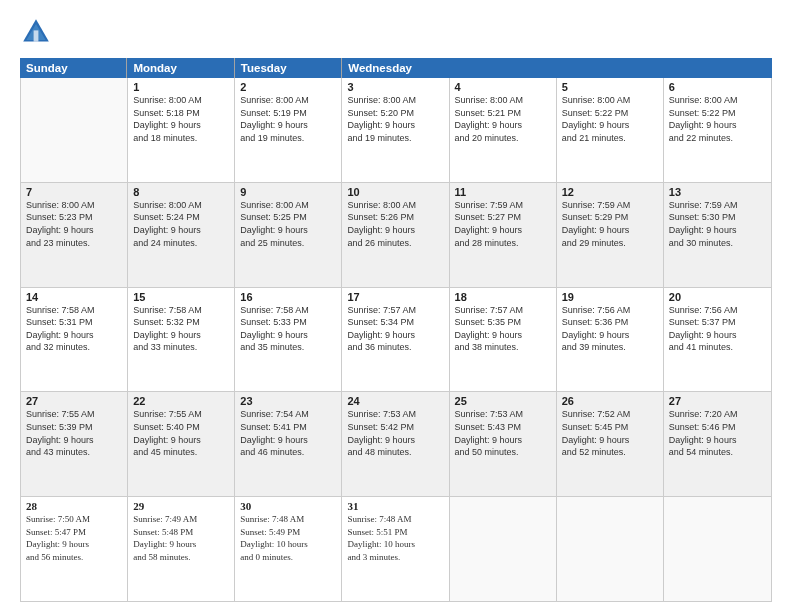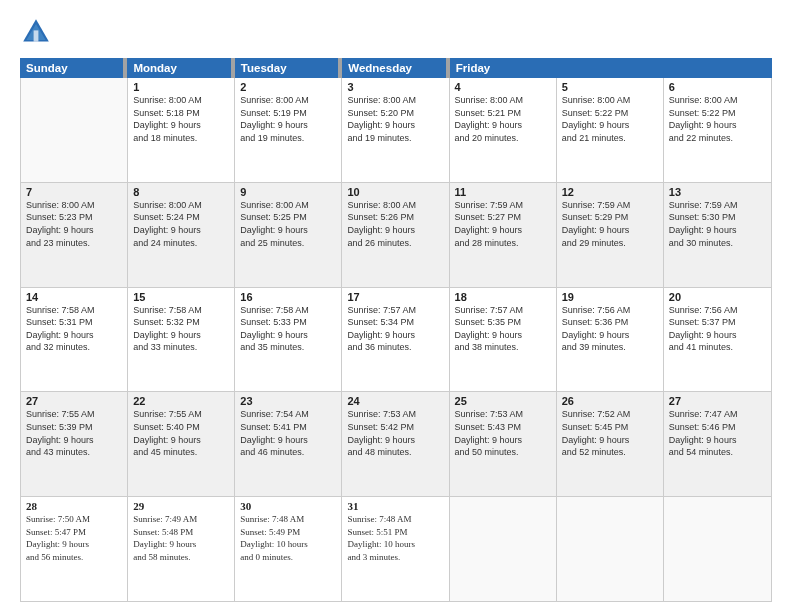--- a/index.html
+++ b/index.html
@@ -69,21 +69,21 @@
       display: grid;
       grid-template-columns: repeat(7, 1fr);
       background: #2a6db5;
     }
     .cal-header-cell {
       color: #fff;
       font-size: 11.5px;
       font-weight: bold;
       padding: 4px 6px;
       text-align: left;
-      border-right: 4px solid #a3a3a3;
+      border-right: 1px solid #a3a3a3;
     }
     .cal-header-cell:last-child { border-right: none; }
     .cal-body {
       display: flex;
       flex-direction: column;
       flex: 1;
       border-left: 1px solid #ccc;
       border-right: 1px solid #ccc;
       border-bottom: 1px solid #ccc;
     }
@@ -139,21 +139,20 @@
       <div class="title-location"></div>
     </div>
   </div>
 
   <div class="calendar">
     <div class="cal-header">
     <div class="cal-header-cell">Sunday</div>
         <div class="cal-header-cell">Monday</div>
         <div class="cal-header-cell">Tuesday</div>
         <div class="cal-header-cell">Wednesday</div>
-        <div class="cal-header-cell">Friday</div>
       </div>
     <div class="cal-body">
     <div class="cal-row">
           <div class="cal-cell empty"></div>
           <div class="cal-cell">
             <div class="day-num">1</div>
             <div class="cell-line">Sunrise: 8:00 AM</div>
             <div class="cell-line">Sunset: 5:18 PM</div>
             <div class="cell-line">Daylight: 9 hours</div>
             <div class="cell-line">and 18 minutes.</div>
@@ -334,21 +333,21 @@
           </div>
           <div class="cal-cell shaded">
             <div class="day-num">26</div>
             <div class="cell-line">Sunrise: 7:52 AM</div>
             <div class="cell-line">Sunset: 5:45 PM</div>
             <div class="cell-line">Daylight: 9 hours</div>
             <div class="cell-line">and 52 minutes.</div>
           </div>
           <div class="cal-cell shaded">
             <div class="day-num">27</div>
-            <div class="cell-line">Sunrise: 7:47 AM</div>
+            <div class="cell-line">Sunrise: 7:20 AM</div>
             <div class="cell-line">Sunset: 5:46 PM</div>
             <div class="cell-line">Daylight: 9 hours</div>
             <div class="cell-line">and 54 minutes.</div>
           </div>
         </div>
         <div class="cal-row">
           <div class="cal-cell">
             <div class="day-num">28</div>
             <div class="cell-line">Sunrise: 7:50 AM</div>
             <div class="cell-line">Sunset: 5:47 PM</div>

